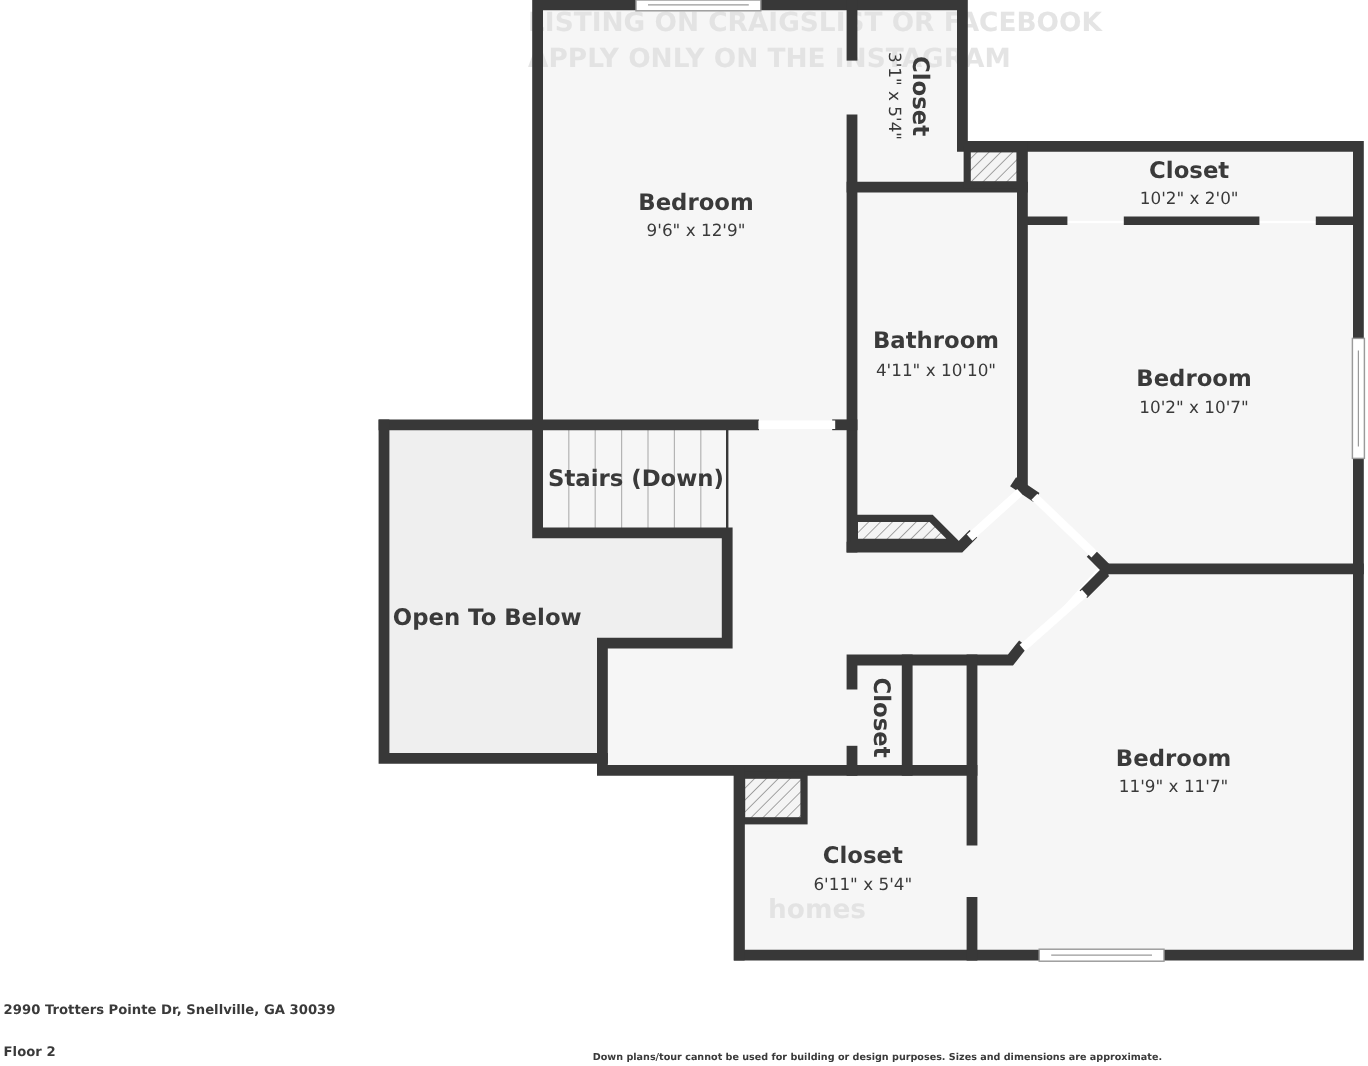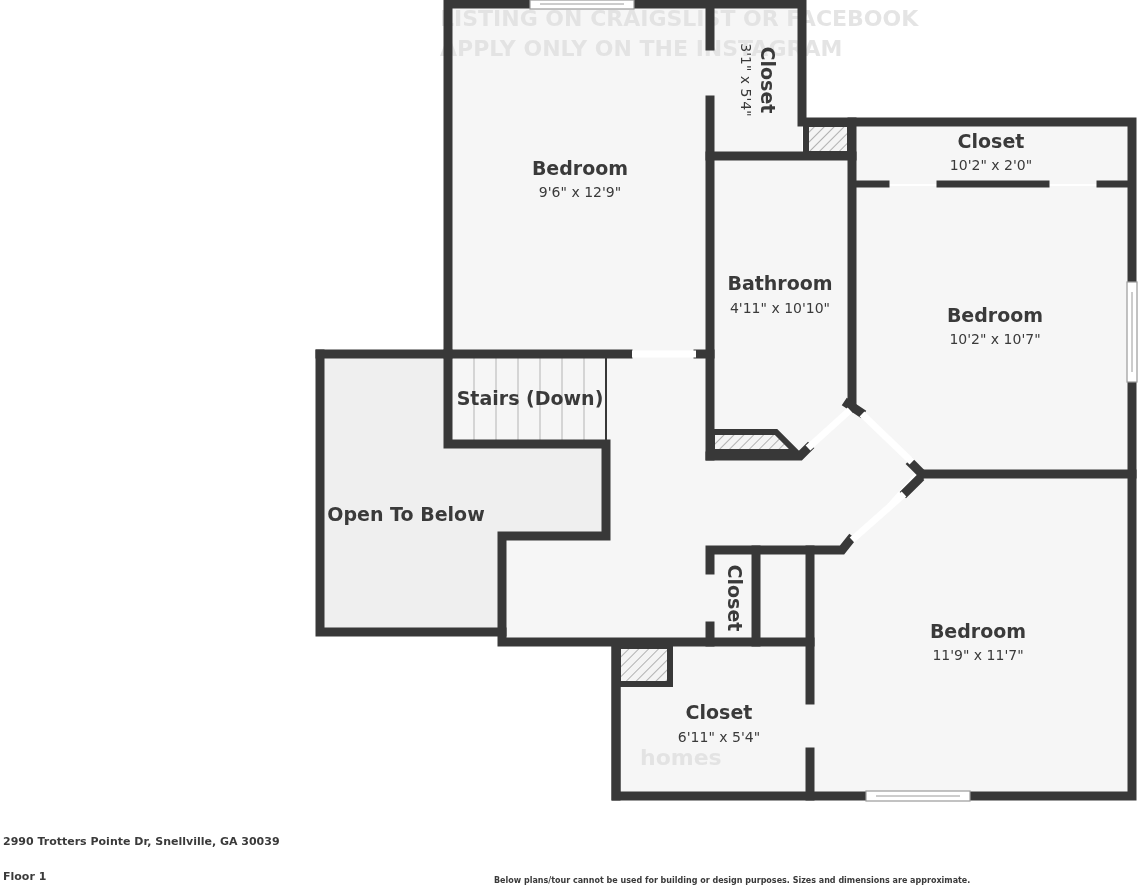--- a/index.html
+++ b/index.html
@@ -155,14 +155,14 @@
     <text class="room-name" x="978" y="638" text-anchor="middle">Bedroom</text>
     <text class="room-dim" x="978" y="660" text-anchor="middle">11'9" x 11'7"</text>
   </g>
   <g>
     <text class="room-name" x="719" y="719" text-anchor="middle">Closet</text>
     <text class="room-dim" x="719" y="742" text-anchor="middle">6'11" x 5'4"</text>
   </g>
 </svg>
 
 <div class="footer-addr">2990 Trotters Pointe Dr, Snellville, GA 30039</div>
-<div class="footer-floor">Floor 1</div>
-<div class="footer-disclaimer">Below plans/tour cannot be used for building or design purposes. Sizes and dimensions are approximate.</div>
+<div class="footer-floor">Floor 2</div>
+<div class="footer-disclaimer">Down plans/tour cannot be used for building or design purposes. Sizes and dimensions are approximate.</div>
 
 </body></html>

